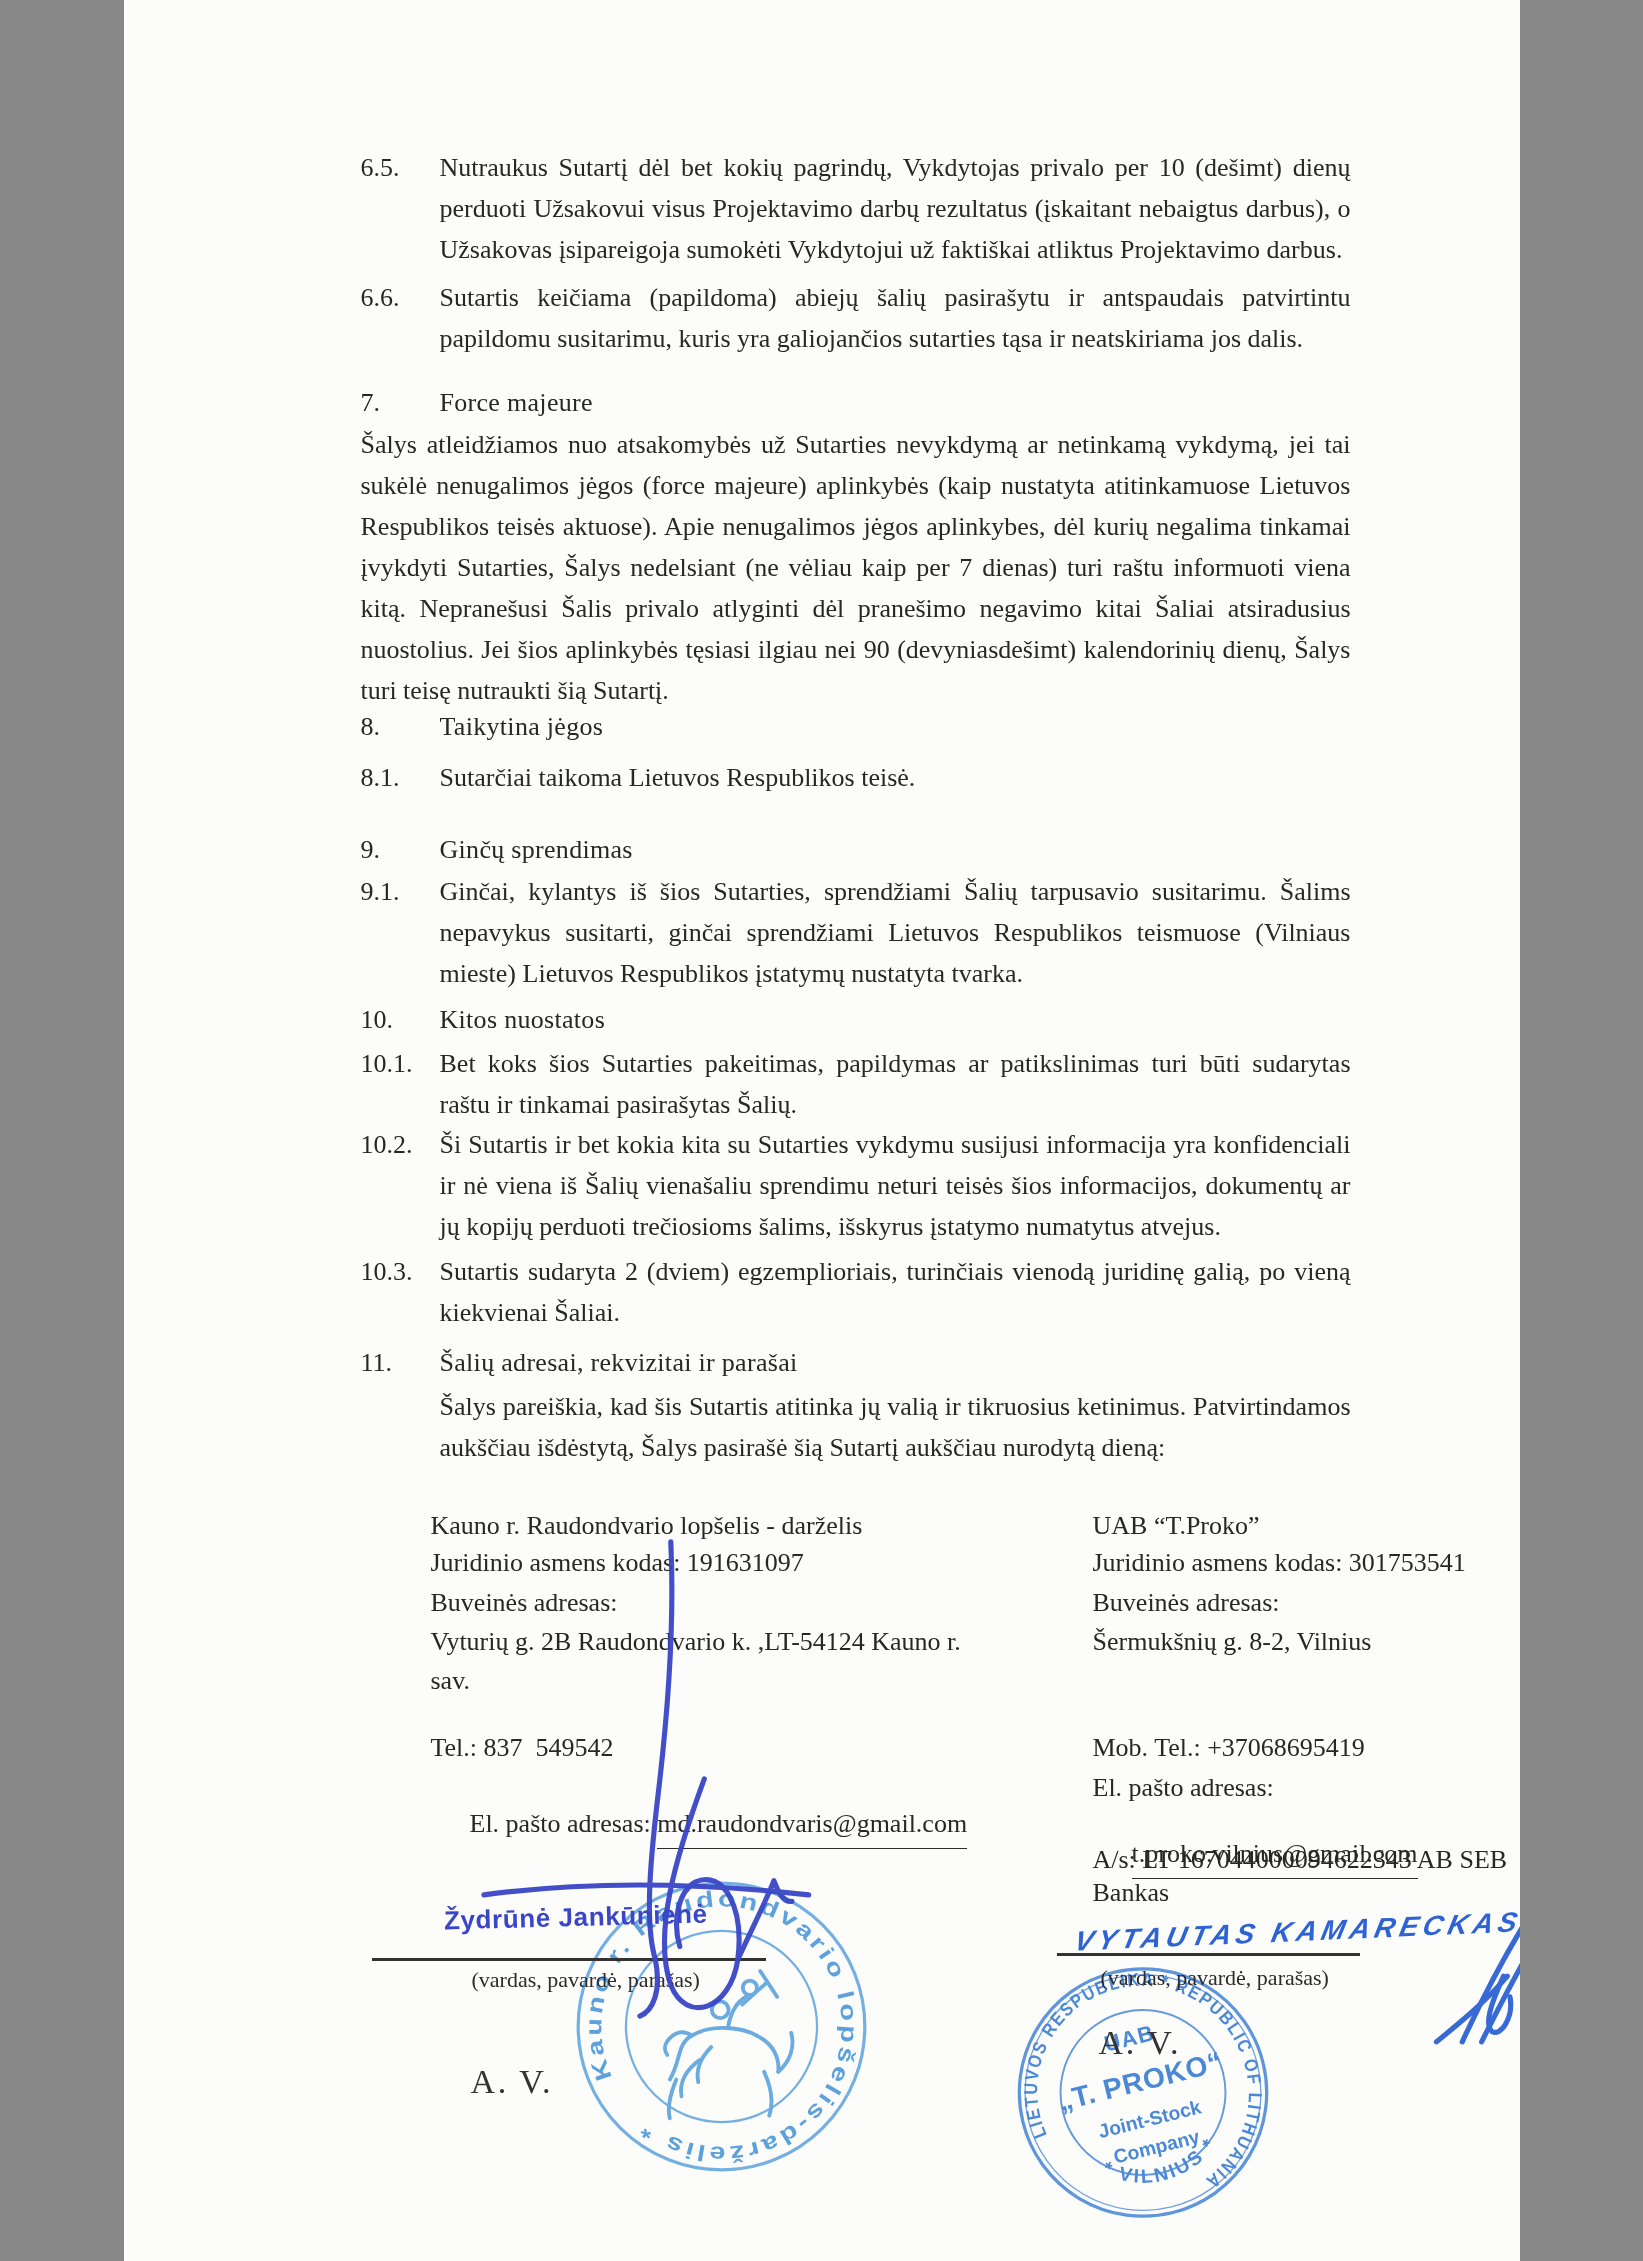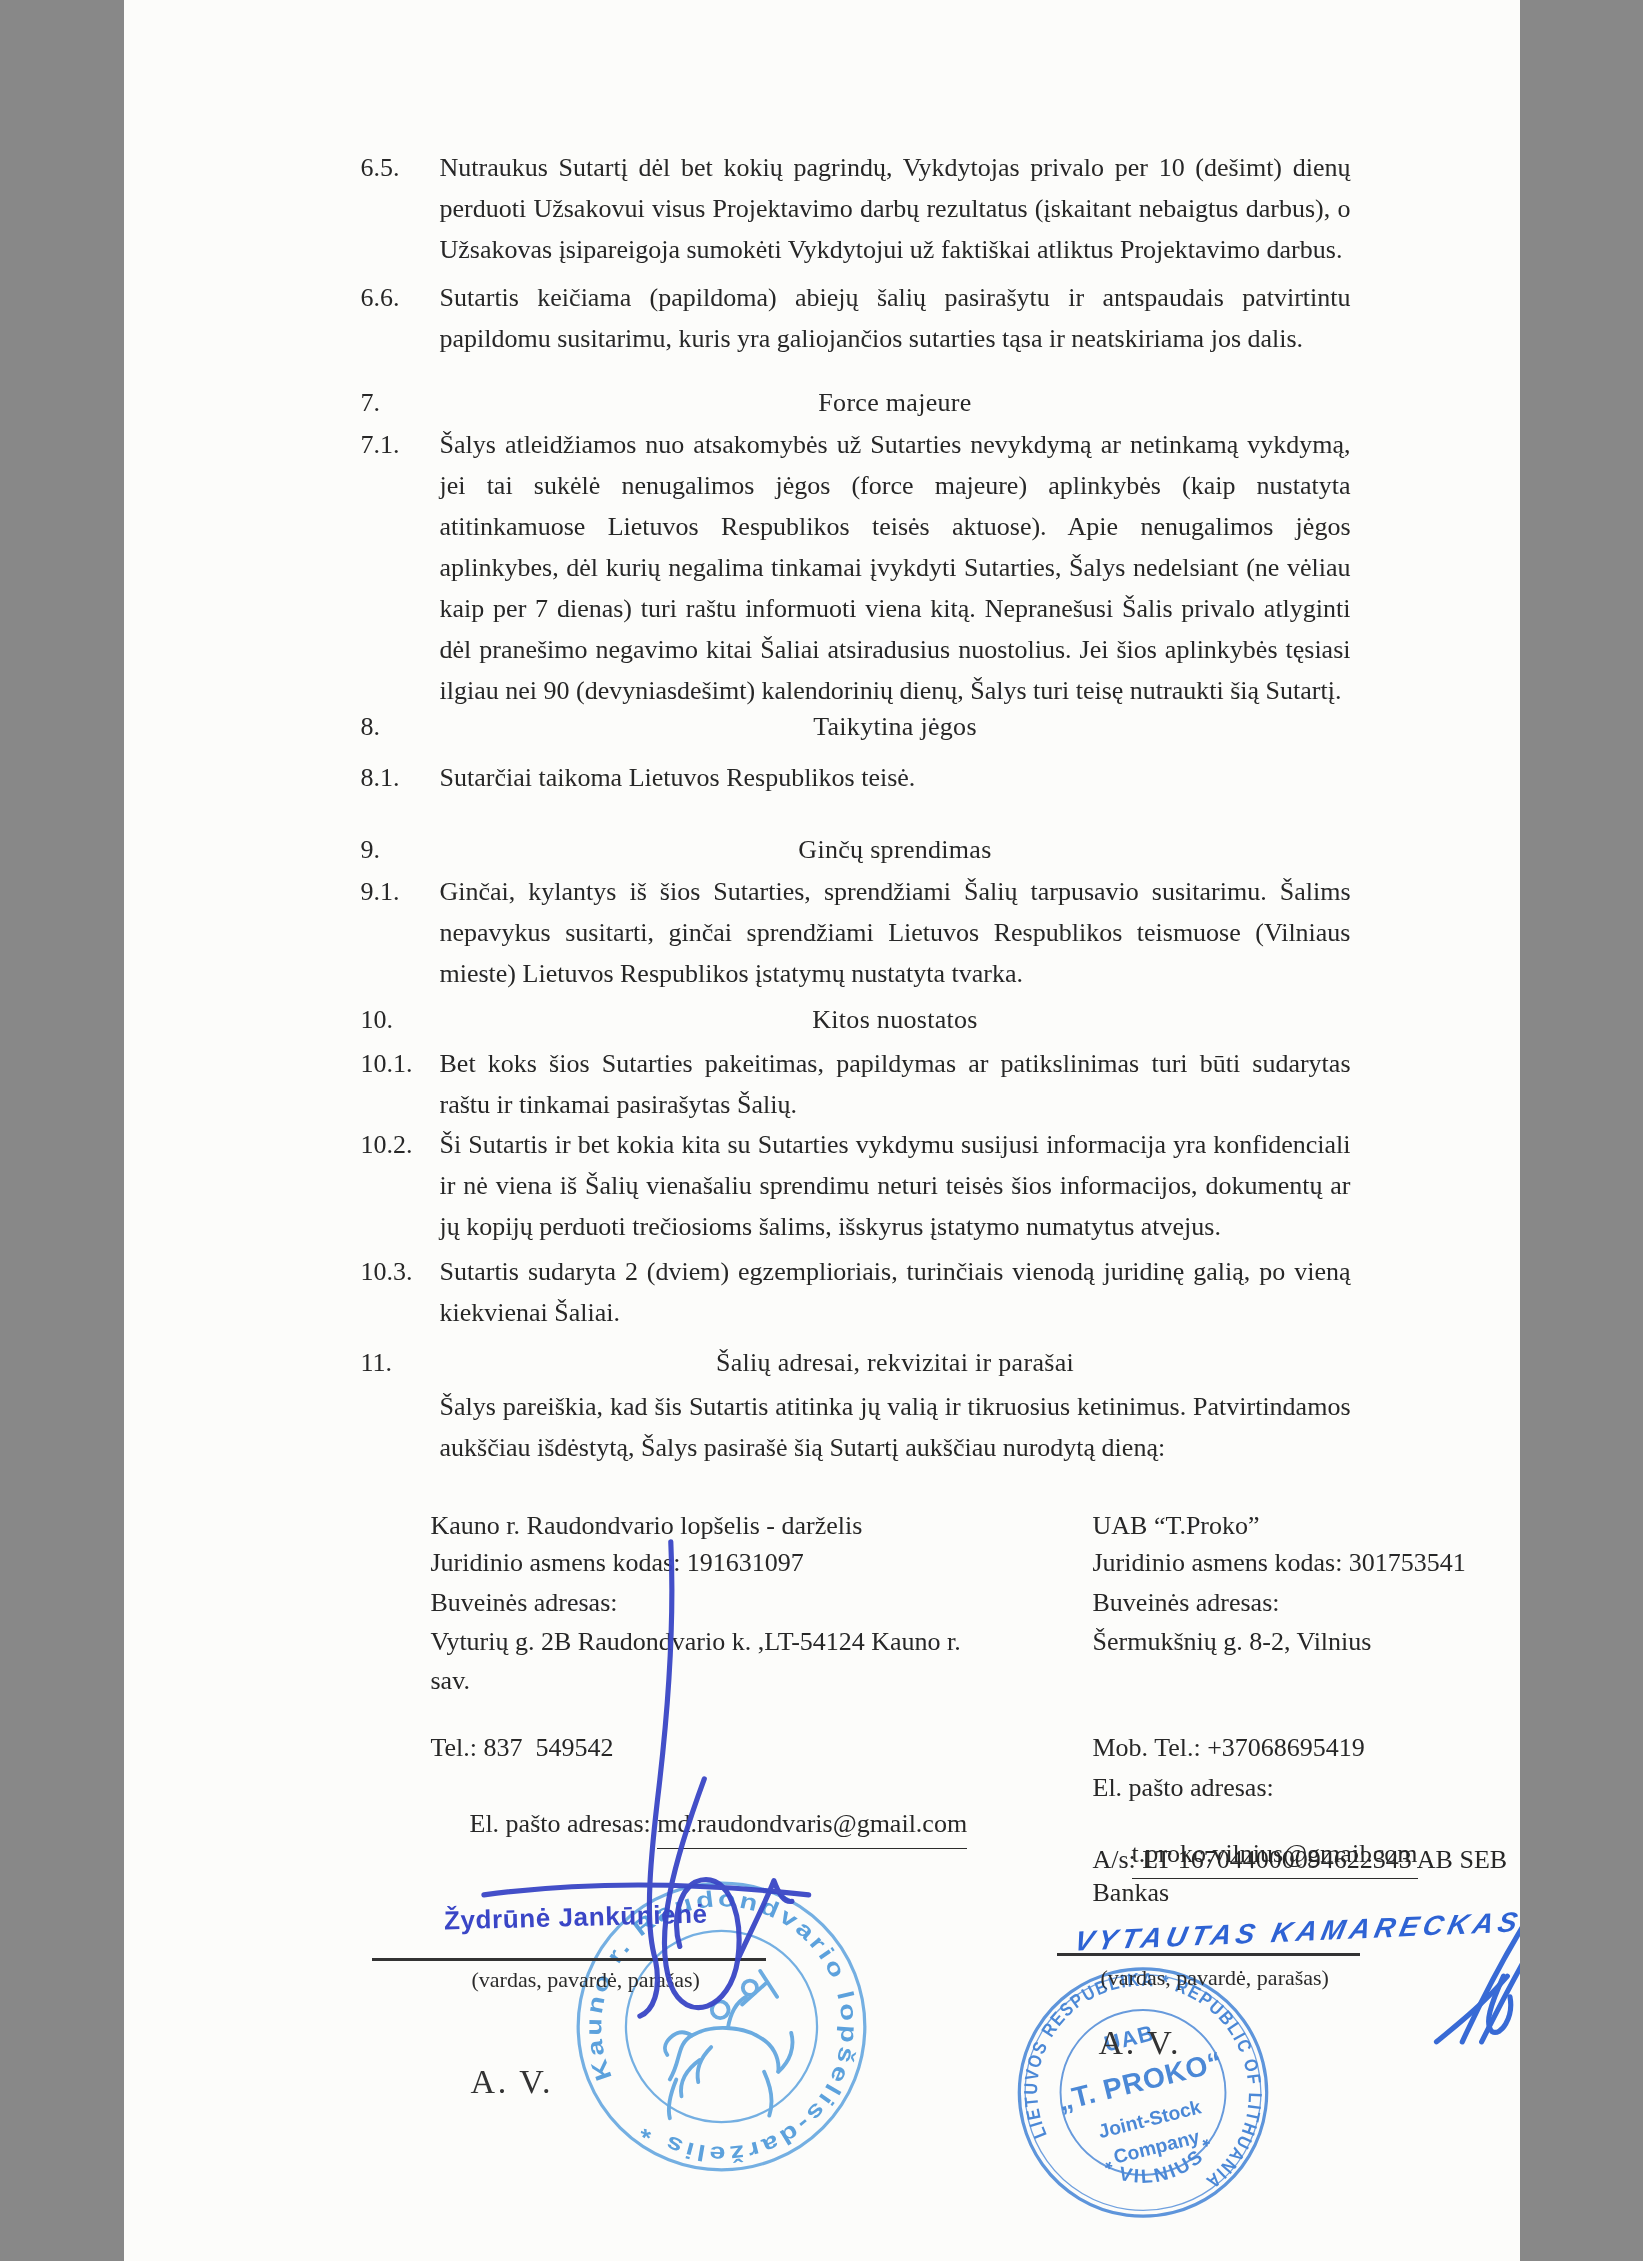--- a/index.html
+++ b/index.html
@@ -6,21 +6,21 @@
   .page{
     position:relative;width:1396px;height:2261px;margin:0 auto;
     background:#fcfcfa;overflow:hidden;
     font-family:"Liberation Serif",serif;color:#272727;
   }
   .corner-bar{position:absolute;top:9px;left:1602px;width:32px;height:6.4px;background:#3a3a3a;border-radius:1.3px;}
   
   .clause{position:absolute;left:237px;right:169px;display:flex;}
   .clause .num{flex:none;width:79px;font-size:26px;line-height:41px;}
   .clause .txt{flex:1;margin:0;font-size:26px;line-height:41px;text-align:justify;}
-  .clause.heading .txt{text-align:center;letter-spacing:0.3px;}
+  .clause.heading .txt{text-align:left;letter-spacing:0.3px;}
   .closing{position:absolute;left:316px;right:169px;margin:0;font-size:26px;line-height:41px;text-align:justify;}
   
   .party{position:absolute;width:645px;}
   .party-left{left:307px;top:1510px;height:335px;}
   .party-right{left:969px;top:1510px;width:593px;height:425px;}
   .contact-line{position:absolute;left:0;margin:0;font-size:26px;line-height:31px;white-space:pre-wrap;}
   .underlined{border-bottom:1.9px solid #2b2b2b;padding-bottom:10px;}
   
   .sig-name-left{
     position:absolute;left:320px;top:1902px;z-index:4;
@@ -63,21 +63,20 @@
     </div>
     <div class="clause" style="top:277px">
       <span class="num">6.6.</span>
       <p class="txt">Sutartis keičiama (papildoma) abiejų šalių pasirašytu ir antspaudais patvirtintu papildomu susitarimu, kuris yra galiojančios sutarties tąsa ir neatskiriama jos dalis.</p>
     </div>
     <div class="clause heading" style="top:382px">
       <span class="num">7.</span>
       <p class="txt">Force majeure</p>
     </div>
     <div class="clause" style="top:424px">
-      <span class="num">7.1.</span>
       <p class="txt">Šalys atleidžiamos nuo atsakomybės už Sutarties nevykdymą ar netinkamą vykdymą, jei tai sukėlė nenugalimos jėgos (force majeure) aplinkybės (kaip nustatyta atitinkamuose Lietuvos Respublikos teisės aktuose). Apie nenugalimos jėgos aplinkybes, dėl kurių negalima tinkamai įvykdyti Sutarties, Šalys nedelsiant (ne vėliau kaip per 7 dienas) turi raštu informuoti viena kitą. Nepranešusi Šalis privalo atlyginti dėl pranešimo negavimo kitai Šaliai atsiradusius nuostolius. Jei šios aplinkybės tęsiasi ilgiau nei 90 (devyniasdešimt) kalendorinių dienų, Šalys turi teisę nutraukti šią Sutartį.</p>
     </div>
     <div class="clause heading" style="top:706px">
       <span class="num">8.</span>
       <p class="txt">Taikytina jėgos</p>
     </div>
     <div class="clause" style="top:757px">
       <span class="num">8.1.</span>
       <p class="txt">Sutarčiai taikoma Lietuvos Respublikos teisė.</p>
     </div>

